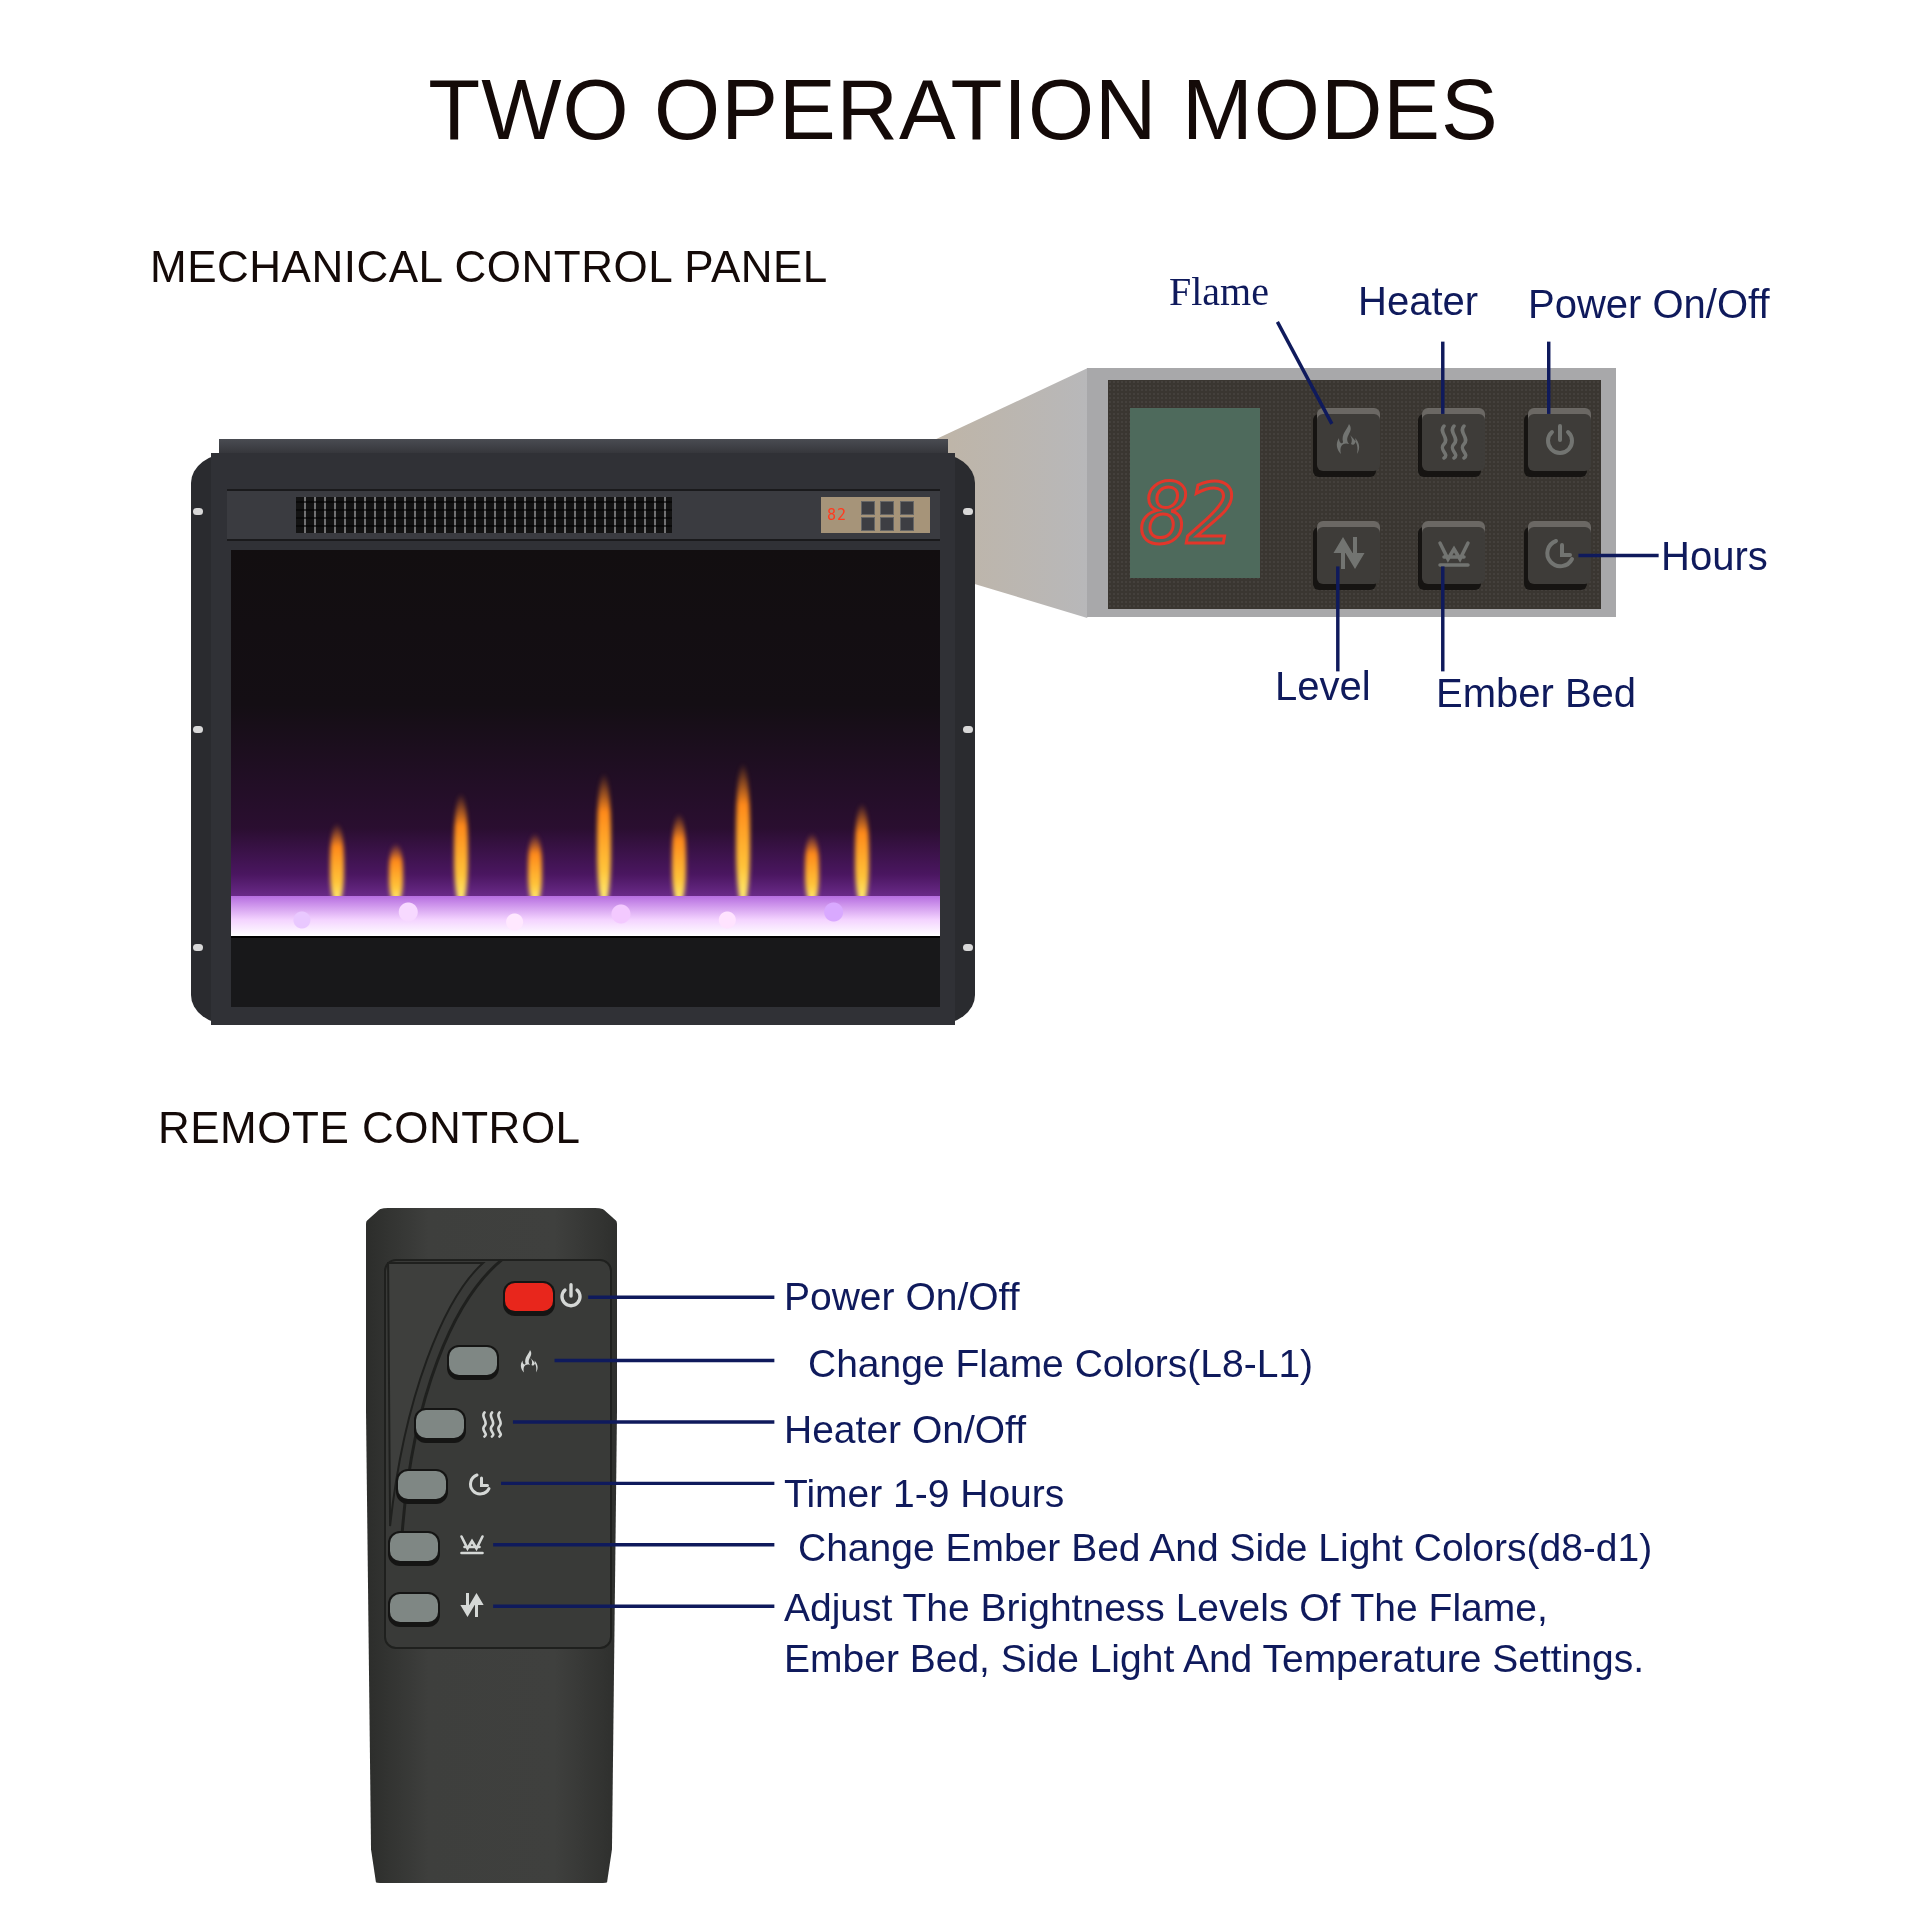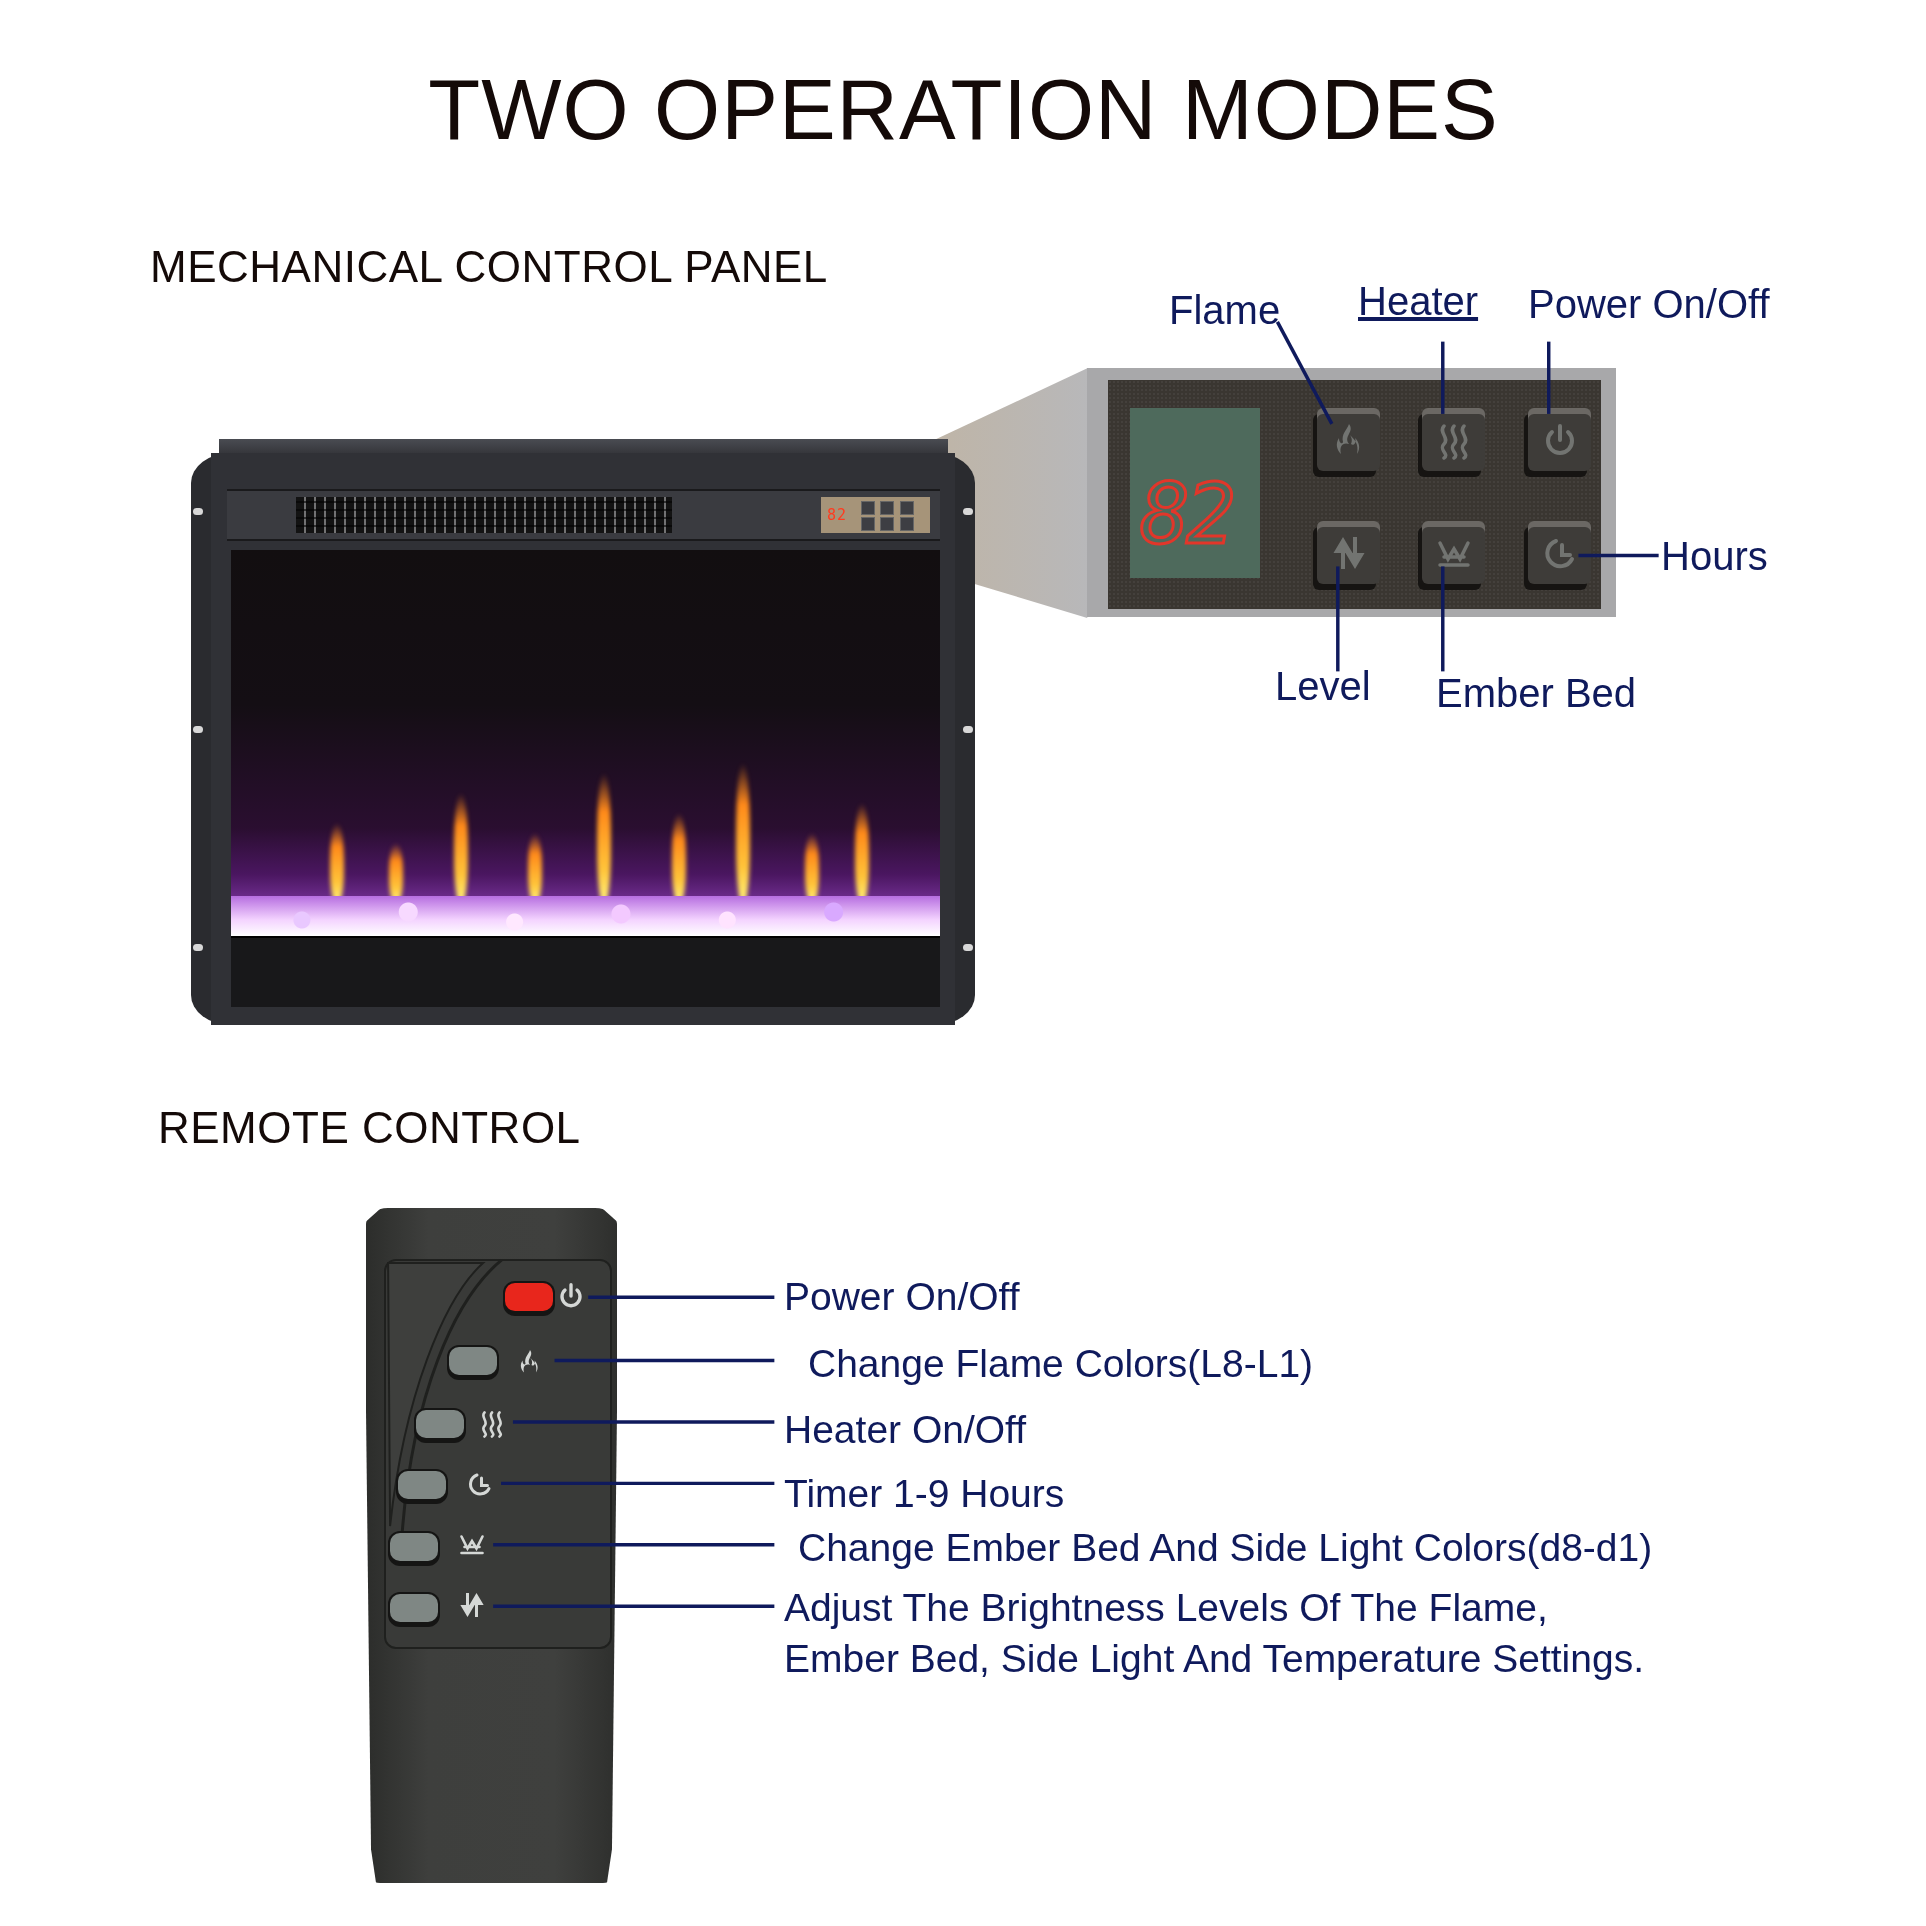--- a/index.html
+++ b/index.html
@@ -155,22 +155,22 @@
   <g stroke="#0f1a5c" stroke-width="3.5" fill="none">
     <line x1="1290" y1="325" x2="1345" y2="428"></line>
     <line x1="1457" y1="345" x2="1457" y2="418"></line>
     <line x1="1564" y1="345" x2="1564" y2="418"></line>
     <line x1="1594" y1="561" x2="1675" y2="561"></line>
     <line x1="1351" y1="572" x2="1351" y2="678"></line>
     <line x1="1457" y1="572" x2="1457" y2="678"></line>
   </g>
 </svg>
 
-<div class="lbl" style="left:1169px; top:290px;">Flame</div>
-<div class="lbl" style="left:1358px; top:281px;text-decoration:underline;">Heater</div>
+<div class="lbl" style="left:1169px; top:272px;font-family:Liberation Serif, serif;">Flame</div>
+<div class="lbl" style="left:1358px; top:281px;">Heater</div>
 <div class="lbl" style="left:1528px; top:284px;">Power On/Off</div>
 <div class="lbl" style="left:1275px; top:666px;">Level</div>
 <div class="lbl" style="left:1436px; top:673px;">Ember Bed</div>
 <div class="lbl" style="left:1661px; top:536px;">Hours</div>
 
 <div class="section" style="left:158px; top:1103px;">REMOTE CONTROL</div>
 
 <div class="remote">
   <div class="remote-body"></div>
   <div class="remote-face"></div>

